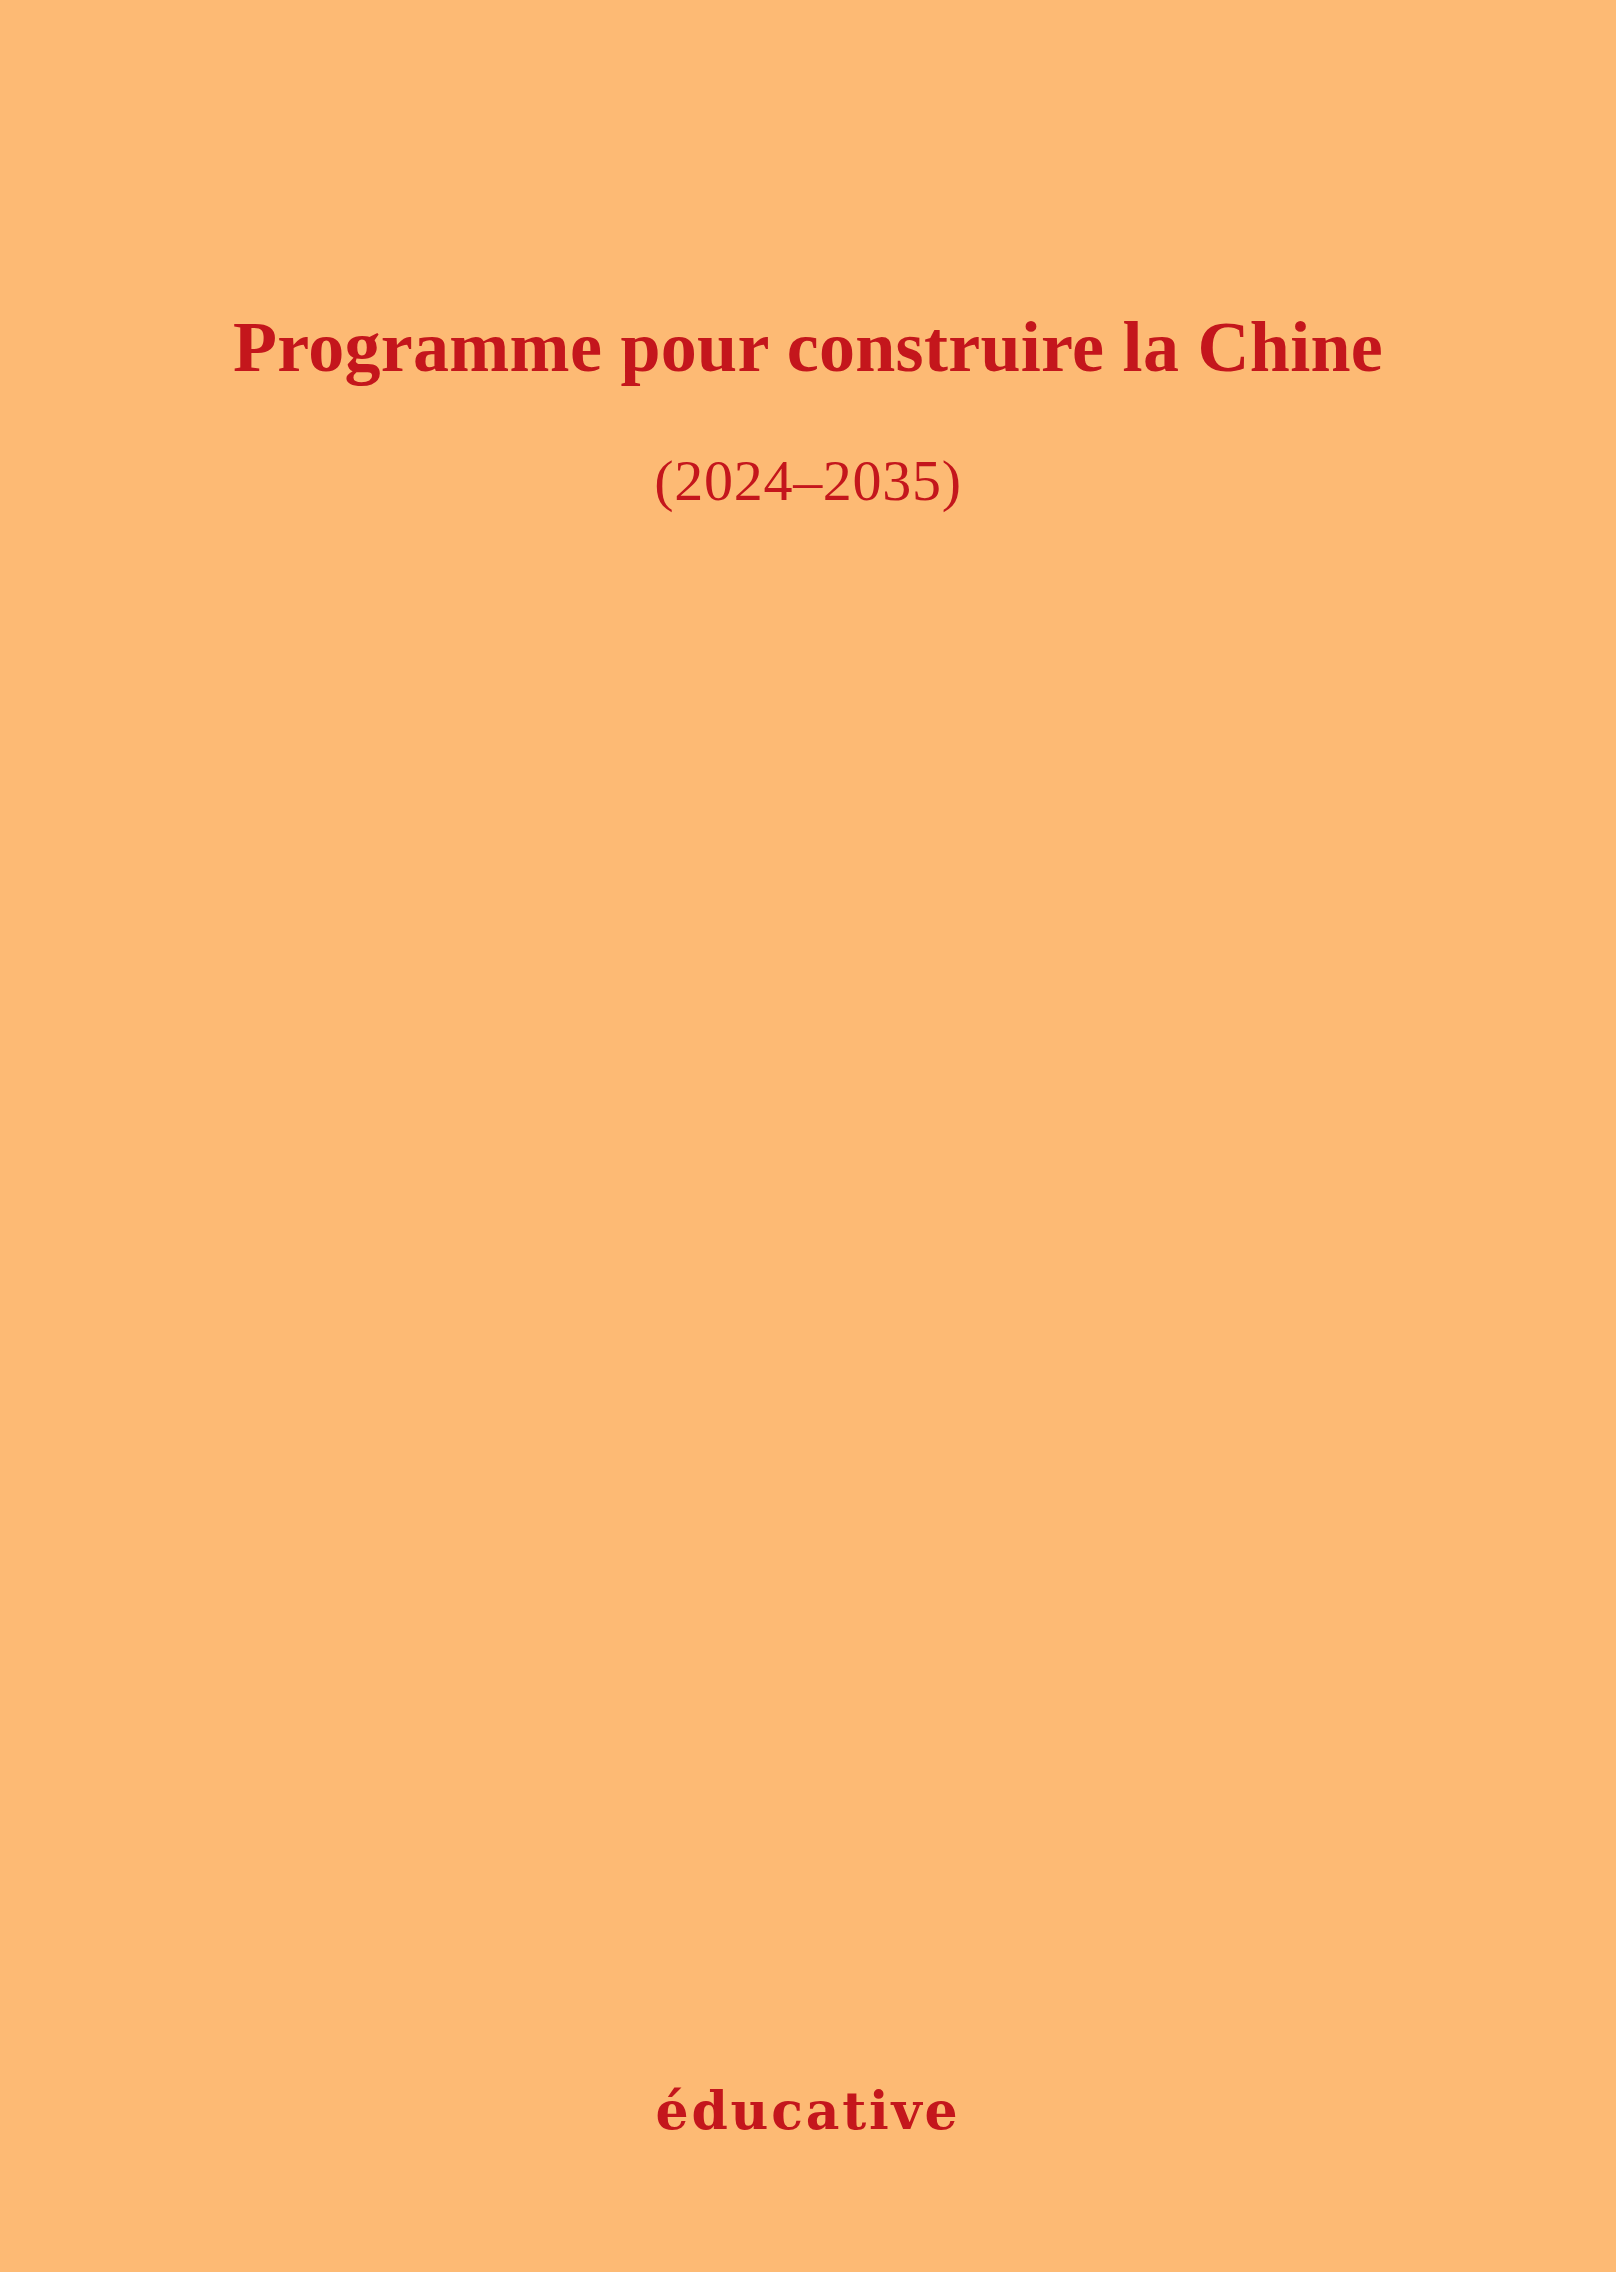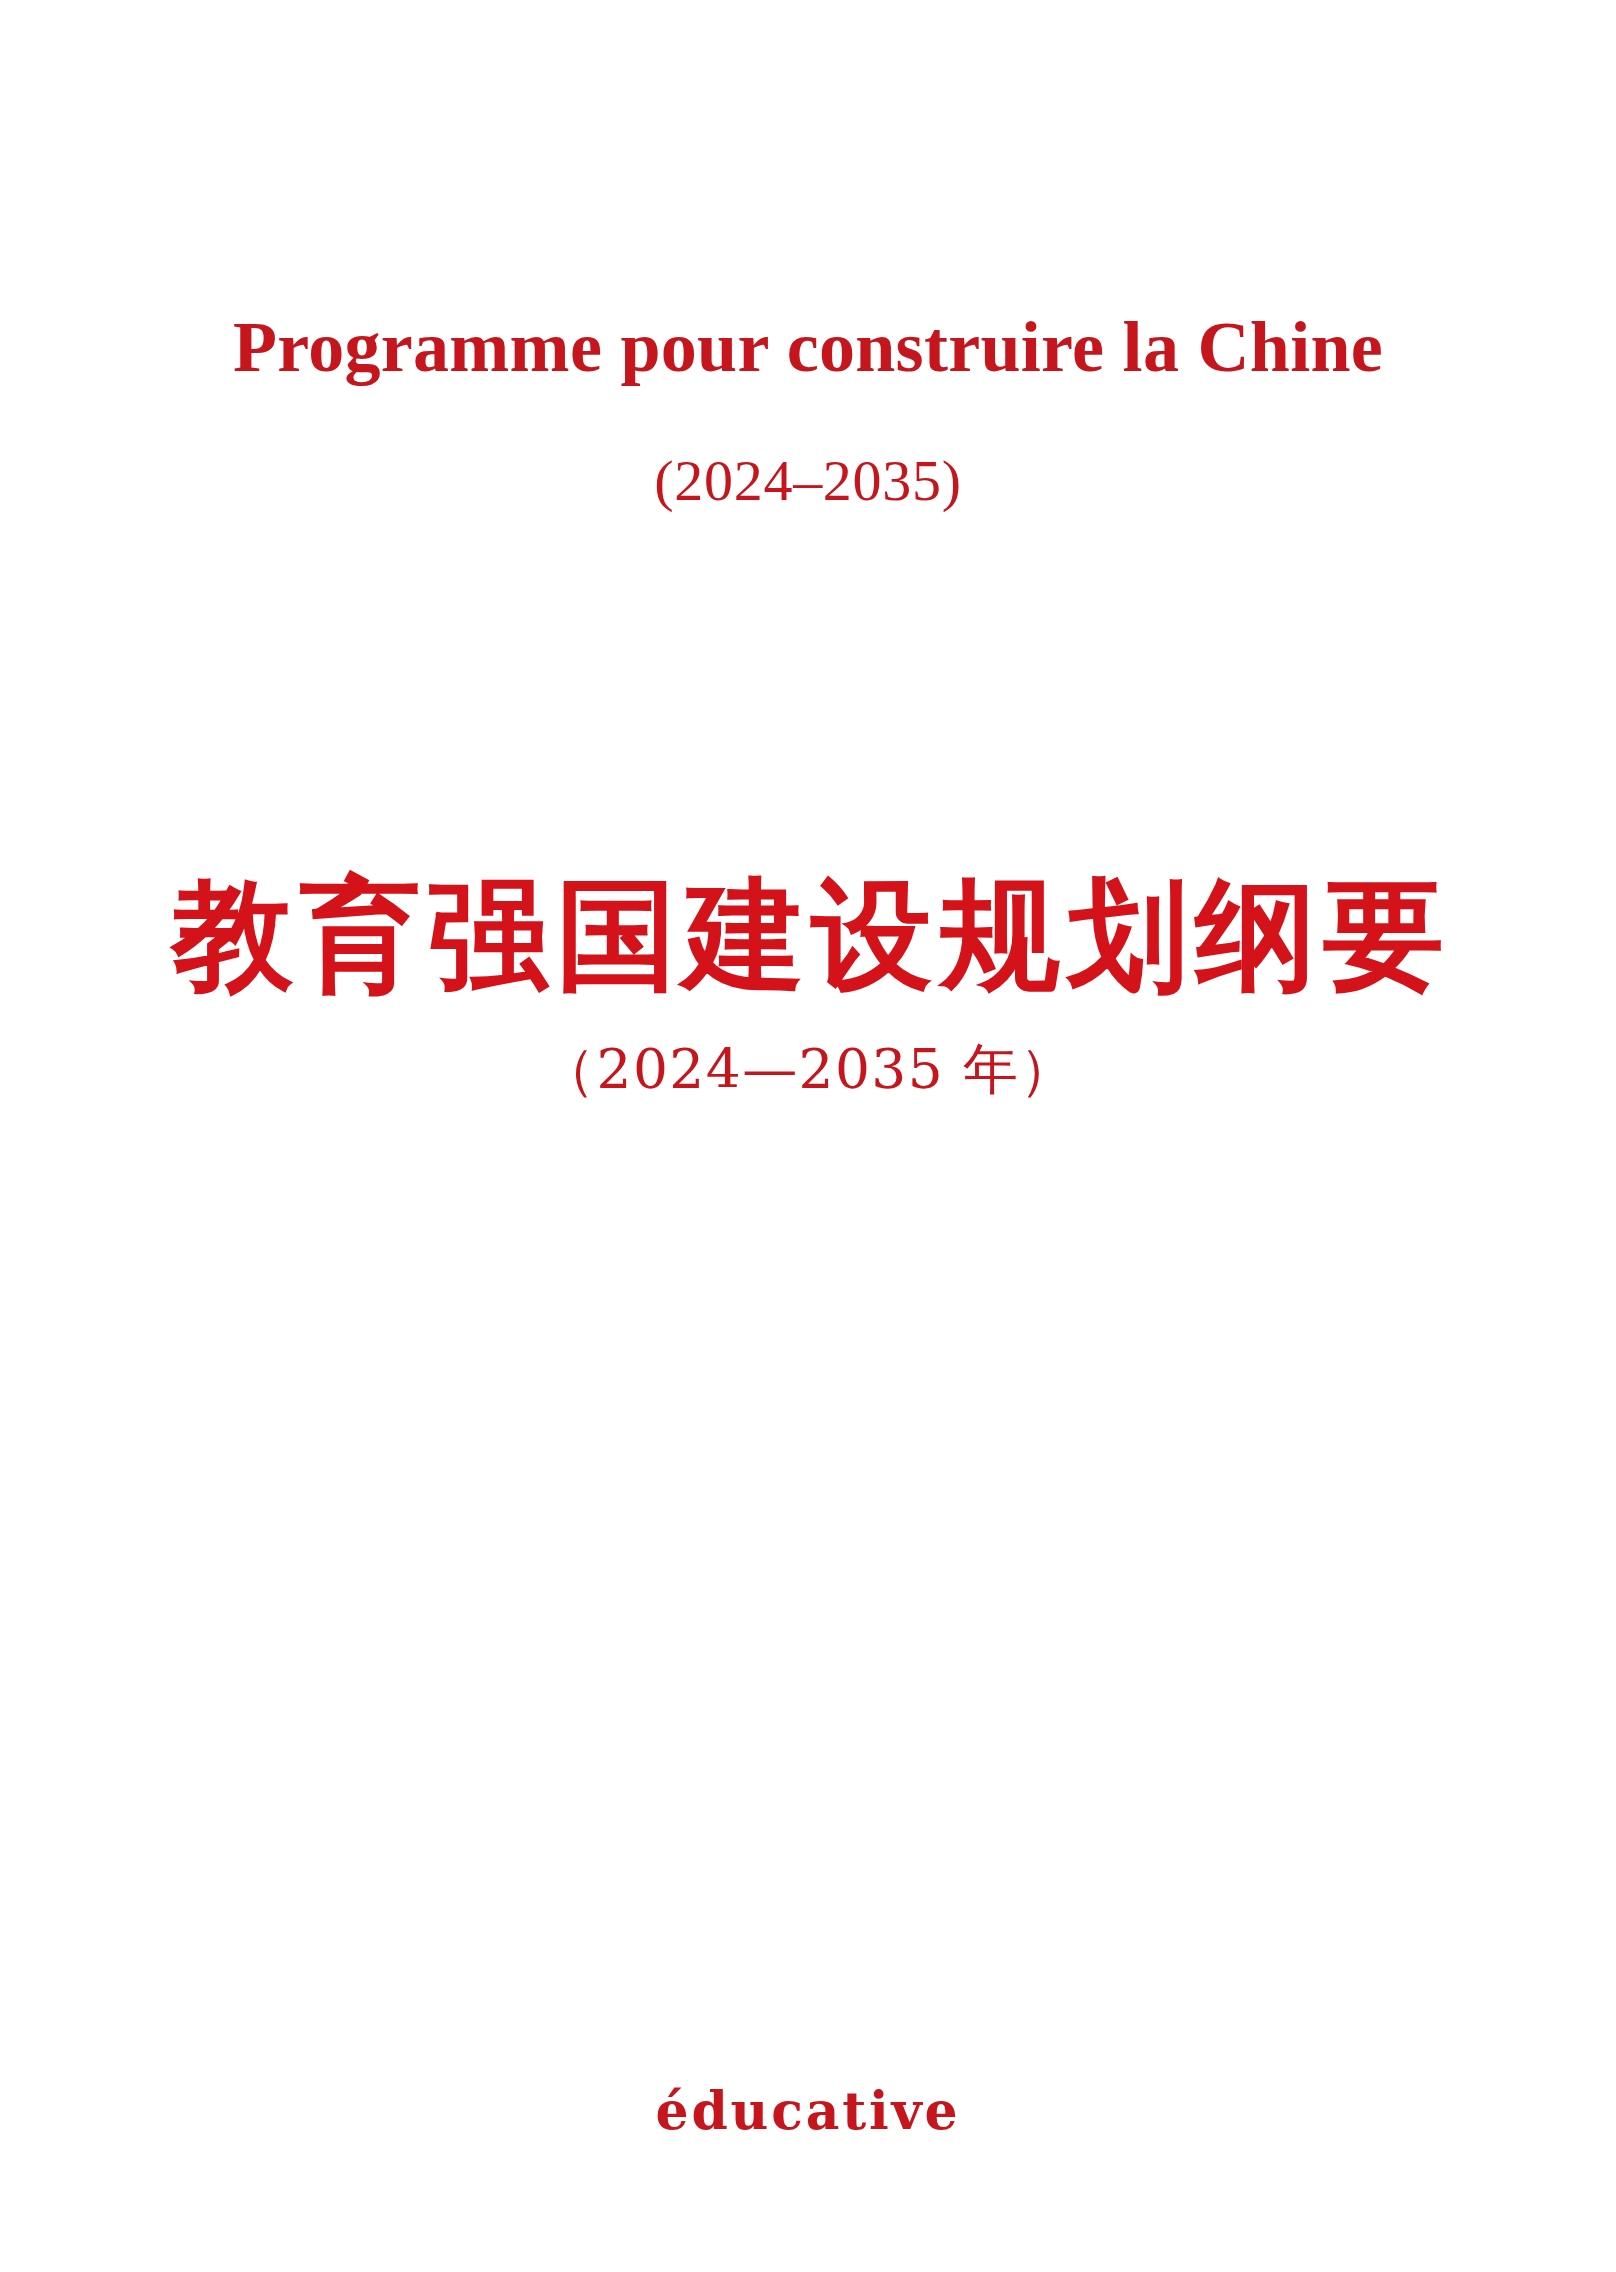--- a/index.html
+++ b/index.html
@@ -10,21 +10,21 @@
     width: 1616px;
     height: 2273px;
     background: #fbf6d0;
     font-family: "Liberation Serif", serif;
     overflow: hidden;
   }
   .page {
     position: relative;
     width: 1616px;
     height: 2273px;
-    background: #ffffff;
+    background: #fdba74;
     box-sizing: border-box;
   }
 
   
   .fr-block {
     position: absolute;
     top: 296px;
     left: 0;
     width: 1616px;
     text-align: center;
@@ -94,21 +94,17 @@
 </head>
 <body>
 
 <div class="page">
 
   <div class="fr-block">
     <div class="fr-title">Programme pour construire la Chine</div>
     <div class="fr-years">(2024–2035)</div>
   </div>
 
-  <div class="cn-block">
-    <div class="cn-title">教育强国建设规划纲要</div>
-    <div class="cn-years">（2024—2035 年）</div>
-  </div>
 
   <div class="publisher">éducative</div>
 
 </div>
 
 
 </body></html>

